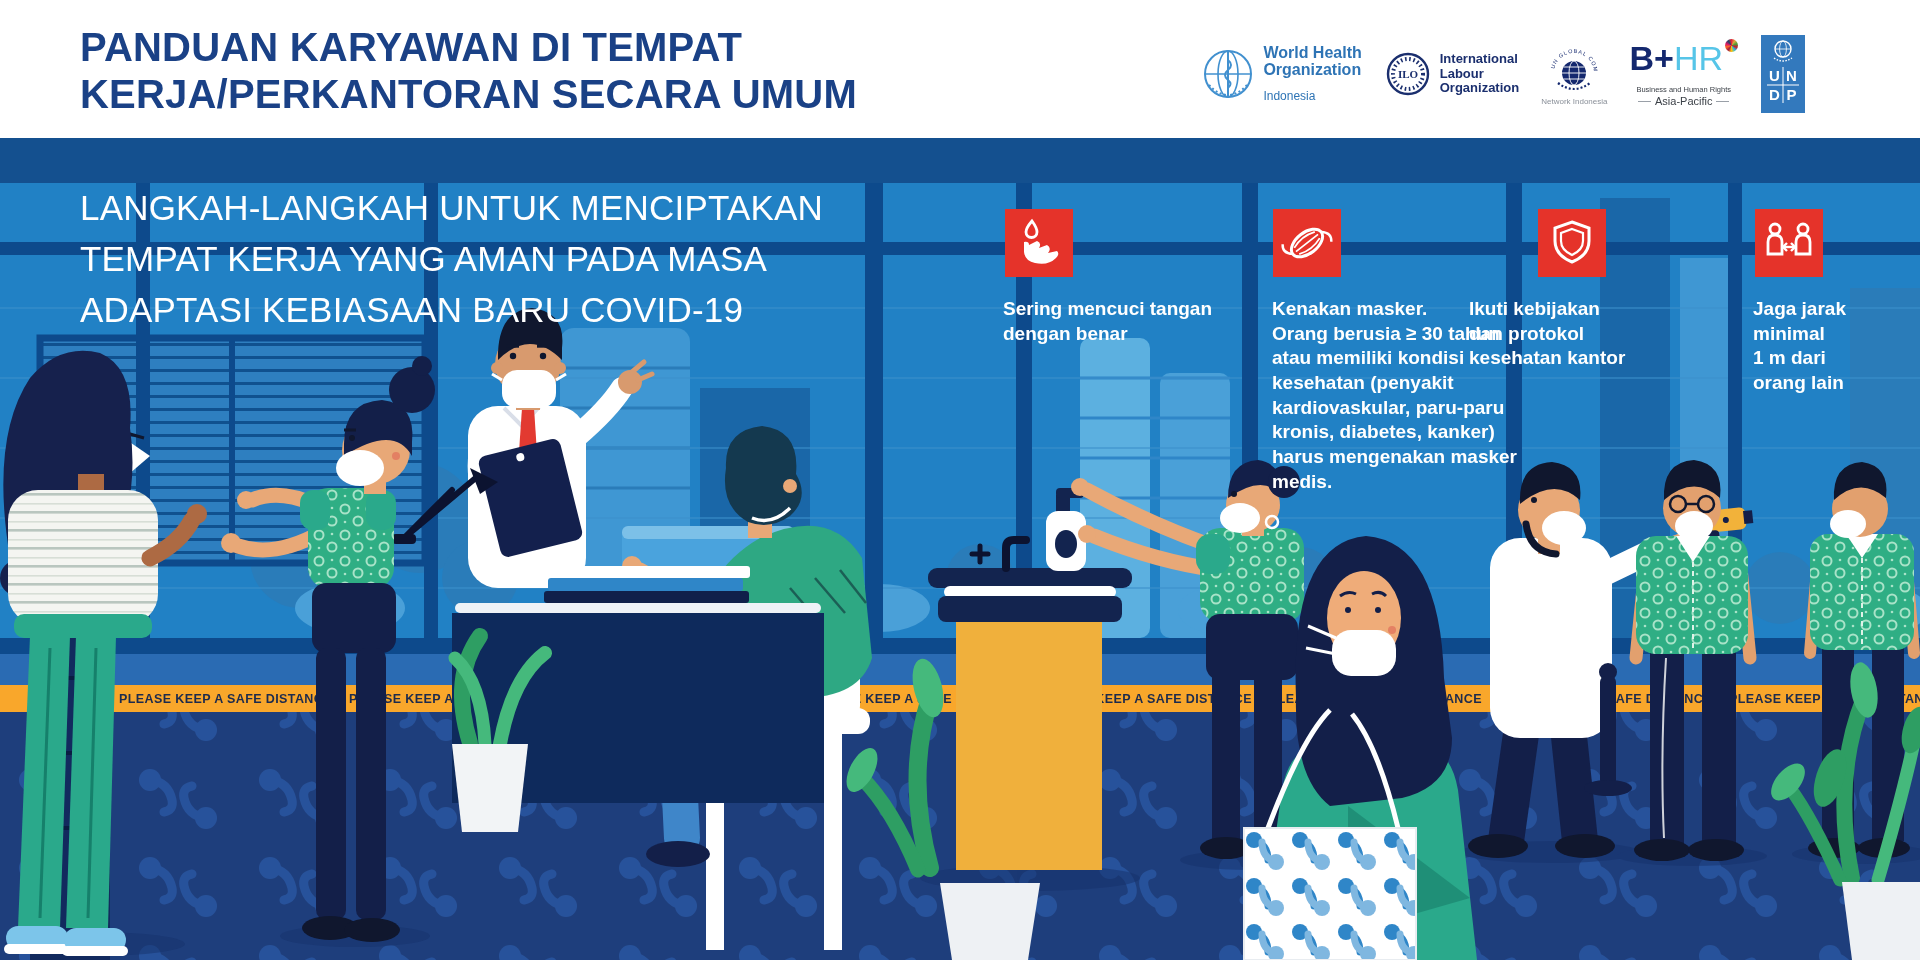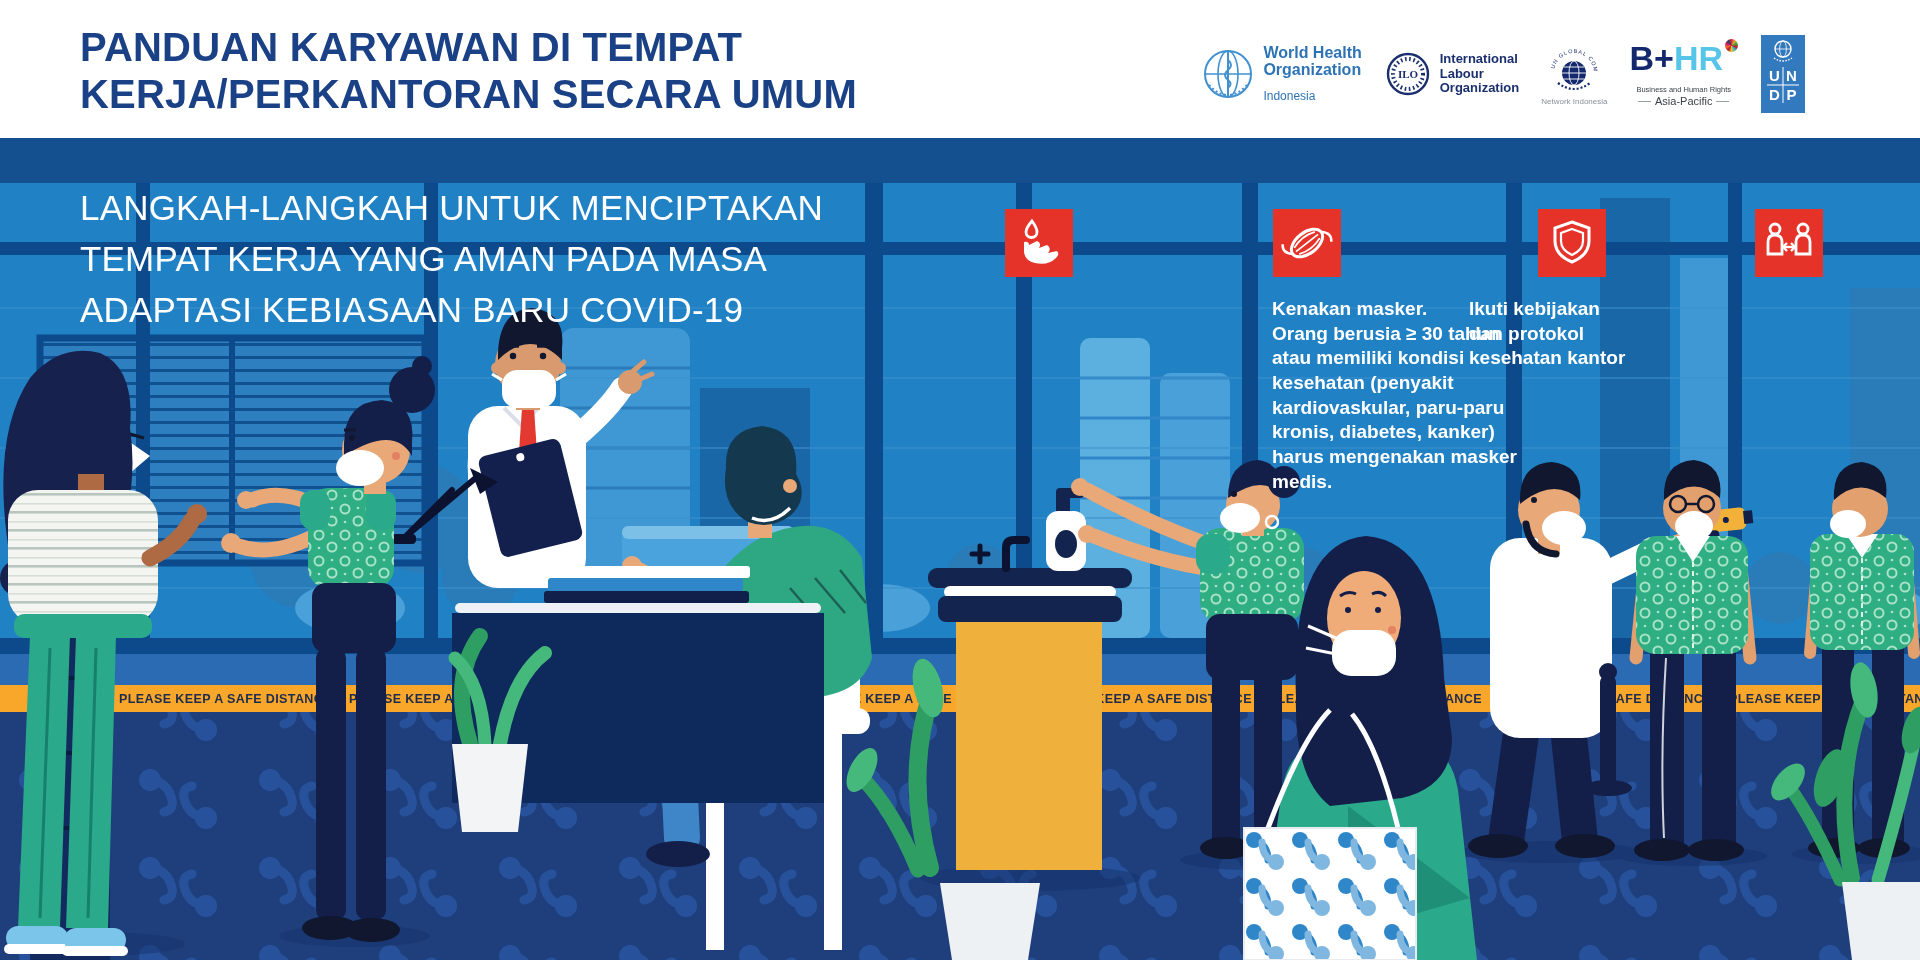--- a/index.html
+++ b/index.html
@@ -12,21 +12,21 @@
   .logos{position:absolute;right:114px;top:34px;display:flex;align-items:center;gap:22px;justify-content:space-between;}
   .logo{display:flex;align-items:center;gap:8px;}
   .who-txt{color:#2e74b5;font-weight:700;font-size:16px;line-height:1.05;white-space:pre-line;}
   .who-country{color:#2e74b5;font-size:12px;font-weight:400;margin-top:11px;}
   .ilo-txt{color:#1b2f6e;font-weight:700;font-size:13px;line-height:1.12;white-space:pre-line;}
   .ungc{display:flex;flex-direction:column;align-items:center;gap:2px;}
   .ungc-cap{font-size:8px;color:#8a9099;}
   .bhr{display:flex;flex-direction:column;align-items:center;line-height:1;}
   .bhr-row{display:flex;align-items:flex-start;}
   .bhr-b,.bhr-plus{font-size:34px;font-weight:800;color:#14286e;}
-  .bhr-hr{font-size:34px;font-weight:700;color:#56c5e8;}
+  .bhr-hr{font-size:34px;font-weight:400;color:#56c5e8;}
   .bhr-wheel{width:13px;height:13px;border-radius:50%;margin-left:2px;margin-top:-2px;
              background:conic-gradient(#e5243b,#dda63a,#4c9f38,#c5192d,#26bde2,#fcc30b,#a21942,#fd6925,#dd1367,#19486a,#e5243b);}
   .bhr-cap1{font-size:7.5px;color:#3a3f46;margin-top:11px;}
   .bhr-cap2{display:flex;align-items:center;gap:4px;font-size:11px;color:#3a3f46;margin-top:2px;}
   .bhr-cap2::before,.bhr-cap2::after{content:"";width:13px;height:1px;background:#9aa0a8;}
   
   .scene{position:absolute;top:138px;left:0;width:1920px;height:822px;background:#2181c5;}
   .scene svg.bg{position:absolute;top:0;left:0;z-index:1;}
   .scene svg.fg{position:absolute;top:0;left:0;z-index:10;}
   .scene-heading{position:absolute;left:80px;top:44px;z-index:20;color:#ffffff;font-size:35px;
@@ -553,20 +553,22 @@
     <div class="scene-heading">LANGKAH-LANGKAH UNTUK MENCIPTAKAN
 TEMPAT KERJA YANG AMAN PADA MASA
 ADAPTASI KEBIASAAN BARU COVID-19</div>
 
     <div class="tip-tile" style="left:1005px">
       <svg width="54" height="54" viewBox="0 0 54 54">
         <path d="M20 5 q5 7 5 11 a5.5 5.5 0 1 1 -11 0 q0 -4 6 -11 z" fill="none" stroke="#fff" stroke-width="2.8"></path>
         <path d="M12 36 q1 9 11 11 q13 3 21 -5 q4 -4 1 -7 l-9 2 q4 -5 -1 -8 l-8 3 q3 -5 -2 -7 l-8 4 q0 -4 -5 -3 z" fill="#ffffff"></path>
       </svg>
     </div>
+    <div class="tip-text" style="left:1003px;width:218px">Sering mencuci tangan
+dengan benar</div>
 
     <div class="tip-tile" style="left:1273px">
       <svg width="54" height="54" viewBox="0 0 54 54">
         <g transform="rotate(-38 27 27)">
           <ellipse cx="27" cy="27" rx="18" ry="10.5" fill="none" stroke="#fff" stroke-width="3"></ellipse>
           <path d="M14 23 q13 -5 26 0 M13 27 h28 M14 31 q13 5 26 0" stroke="#fff" stroke-width="1.8" fill="none"></path>
           <path d="M9 27 q-8 -7 -2 -14 M45 27 q8 7 2 14" stroke="#fff" stroke-width="2.4" fill="none"></path>
         </g>
       </svg>
     </div>
@@ -591,15 +593,19 @@
           <circle cx="41" cy="13" r="5"></circle>
             <path d="M34 38 V26 q0 -7 7 -7 q7 0 7 7 V38 Z"></path>
         </g>
         <g fill="none" stroke="#fff" stroke-width="2.4">
           <line x1="22" y1="31" x2="32" y2="31"></line>
             <path d="M25 27 l-4 4 l4 4"></path>
             <path d="M29 27 l4 4 l-4 4"></path>
         </g>
       </svg>
     </div>
+    <div class="tip-text" style="left:1753px;width:132px">Jaga jarak
+minimal
+1 m dari
+orang lain</div>
 
   </div>
 </div>
 
 </body></html>

